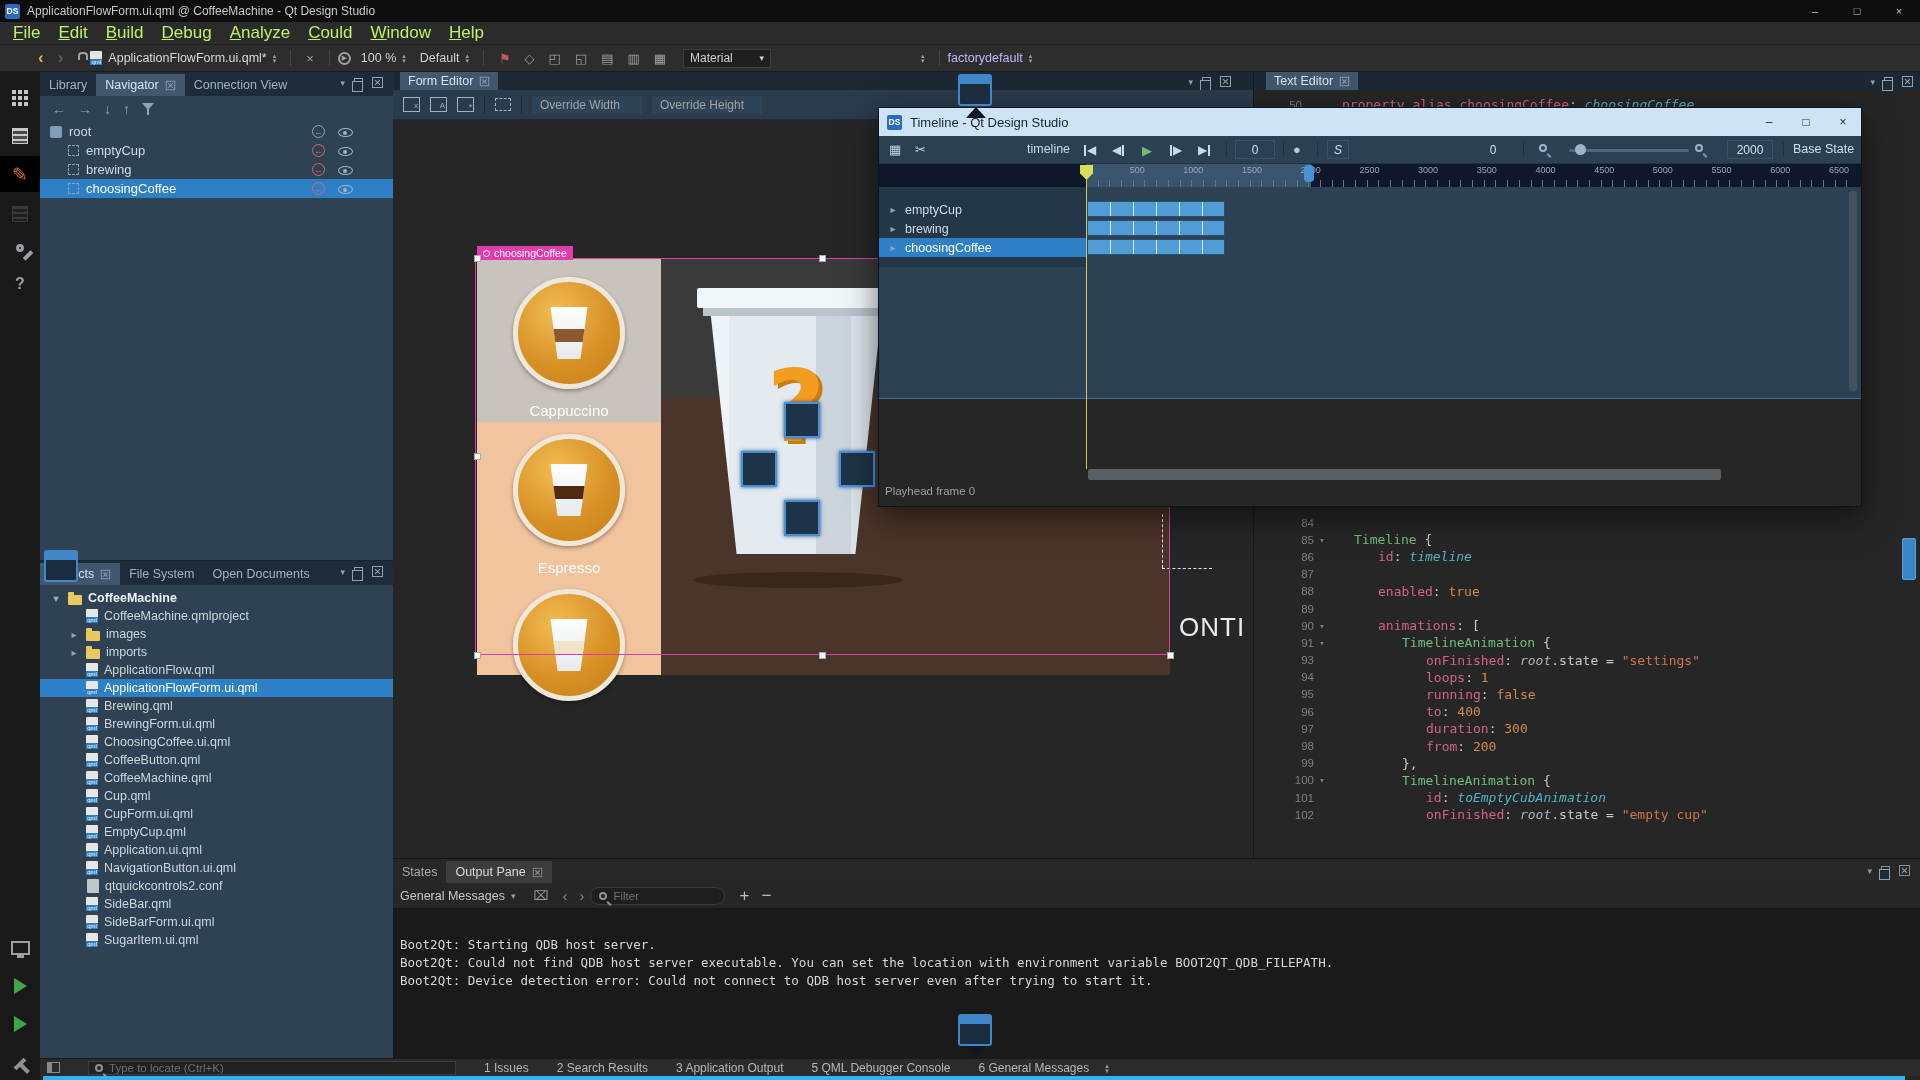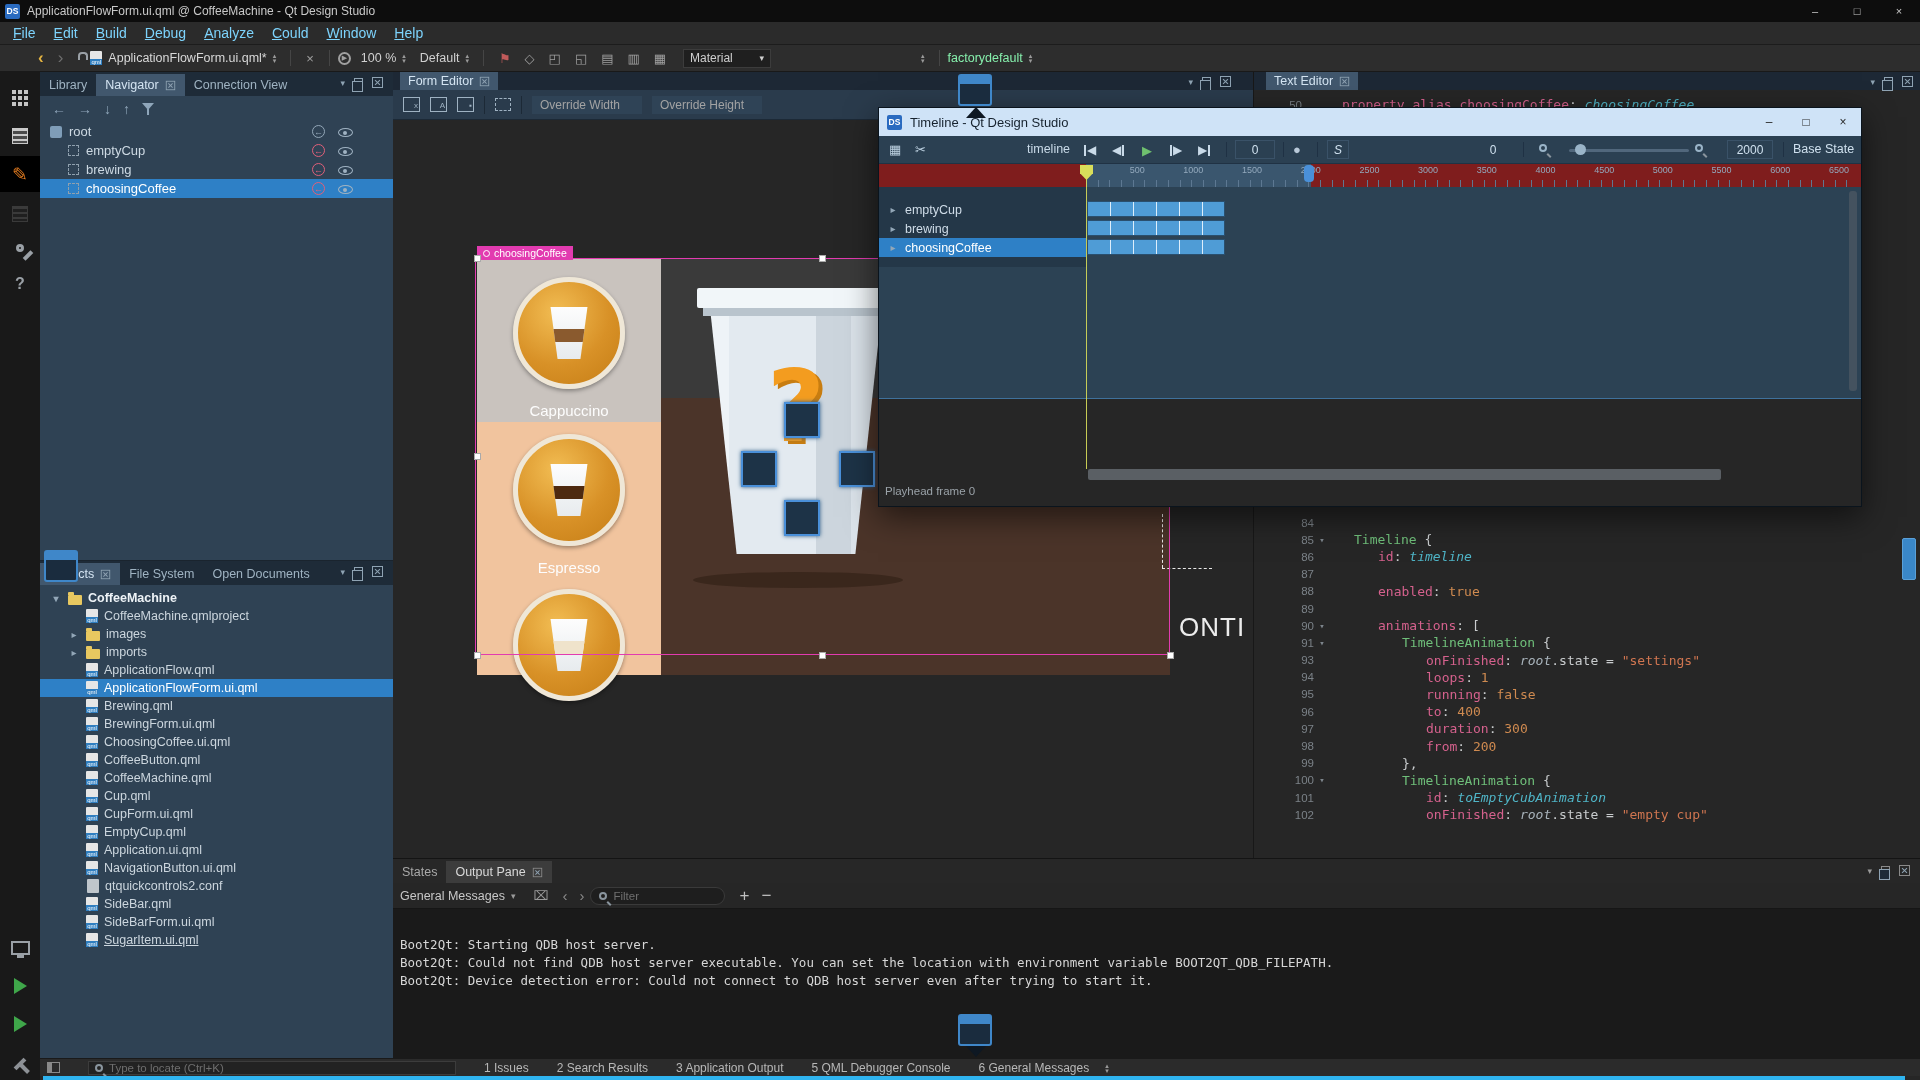--- a/index.html
+++ b/index.html
@@ -6,21 +6,21 @@
   html,body{width:1920px;height:1080px;background:#111;font-family:"Liberation Sans",sans-serif;overflow:hidden}
   .screen{position:relative;width:1920px;height:1080px;background:#262626;overflow:hidden}
   .abs{position:absolute}
   
   .titlebar{left:0;top:0;width:1920px;height:22px;background:#0d0d0d;color:#c9c9c9;font-size:12px;display:flex;align-items:center}
   .dslogo{width:15px;height:15px;background:#2a6bc0;color:#fff;font-size:8.5px;font-weight:bold;display:flex;align-items:center;justify-content:center;border-radius:2px;margin:0 7px 0 5px}
   .winbtns{position:absolute;right:0;top:0;height:22px;display:flex}
   .winbtn{width:42px;height:22px;display:flex;align-items:center;justify-content:center;color:#c9c9c9;font-size:11px}
   
   .menubar{left:0;top:22px;width:1920px;height:23px;background:#2b2b2b;display:flex;align-items:center;padding-left:4px;border-bottom:1px solid #1c1c1c}
-  .menu-item{color:#7dd3fc;font-size:14px;padding:0 9px;line-height:22px}
+  .menu-item{color:#bef264;font-size:17px;padding:0 9px;line-height:22px}
   .menu-item::first-letter{text-decoration:underline}
   
   .toolbar{left:0;top:45px;width:1920px;height:27px;background:#2d2d2d;border-bottom:1px solid #191919;display:flex;align-items:center;color:#b9b9b9;font-size:12.5px}
   .tsep{width:1px;height:16px;background:#454545;margin:0 8px}
   .stepper{display:inline-flex;flex-direction:column;line-height:5px;font-size:7px;color:#9a9a9a;margin:0 6px}
   .tbicon{color:#a0a0a0;font-size:13px;margin:0 7px}
   .selbox{height:19px;background:#1f1f1f;border:1px solid #3c3c3c;color:#cfcfcf;display:flex;align-items:center;padding:0 6px;font-size:12px}
   
   .leftstrip{left:0;top:72px;width:40px;height:1008px;background:#191919}
   .stripitem{position:absolute;left:0;width:40px;height:32px;display:flex;align-items:center;justify-content:center;color:#9aa0a6}
@@ -142,21 +142,21 @@
   .tlwinbtn{position:absolute;top:0;height:28px;width:36px;display:flex;align-items:center;justify-content:center;color:#2a2a2a;font-size:12px}
   .tl-toolbar{position:absolute;left:0;top:28px;width:982px;height:28px;background:#2b4052;border-bottom:1px solid #203244;color:#c9dae8;font-size:12.5px}
   .tl-ic{position:absolute;top:6px;color:#bcd0e0;font-size:13px}
   .pb{position:absolute;top:7px;display:flex;align-items:center;gap:1px;color:#c9dae8;font-size:12px}
   .pb .bar{width:2px;height:11px;background:#c9dae8}
   .pb.play{color:#6fc06f;font-size:13px}
   .tl-field{position:absolute;top:4px;height:19px;border:1px solid #3a5268;color:#cfe0ee;font-size:12px;display:flex;align-items:center;justify-content:center}
   .tl-sep{position:absolute;top:6px;width:1px;height:15px;background:#1f3144}
   .tl-slider{position:absolute;top:13px;height:3px;background:#51677c;border-radius:2px}
   .tl-knob{position:absolute;top:8px;width:11px;height:11px;border-radius:50%;background:#9ab4c8}
-  .ruler{position:absolute;left:0;top:56px;width:982px;height:23px;background:#7f1d1d}
+  .ruler{position:absolute;left:0;top:56px;width:982px;height:23px;background:#0f172a}
   .ruler-band{position:absolute;left:207px;top:0;width:225px;height:23px;background:#3a566e}
   .ruler-labels{position:absolute;left:207px;top:1px;width:764px;display:flex}
   .ruler-labels span{width:58.7px;text-align:right;color:#93a9bd;font-size:9px;flex:none}
   .ruler-ticks{position:absolute;left:207px;top:16px;width:764px;height:7px;background:repeating-linear-gradient(90deg,#5d7892 0 1px,transparent 1px 11.7px)}
   .playhead{position:absolute;left:201px;top:57px;width:13px;height:15px;background:#d9de5a;clip-path:polygon(0 0,100% 0,100% 55%,50% 100%,0 55%);z-index:5}
   .playline{position:absolute;left:207px;top:71px;width:1px;height:290px;background:#d9de5a;opacity:.9;z-index:4}
   .bluemark{position:absolute;left:425px;top:57px;width:10px;height:17px;background:#4a90d9;border-radius:4px;z-index:5}
   .tl-colbg{position:absolute;left:0;top:79px;width:207px;height:80px;background:#243748}
   .tl-colsep{position:absolute;left:207px;top:79px;width:1px;height:212px;background:#1d2e3e}
   .tl-row{position:absolute;left:0;width:207px;height:19px;display:flex;align-items:center;color:#cfdce8;font-size:12.5px;gap:6px;padding-left:8px}
@@ -242,21 +242,21 @@
       </span>
     <span class="selbox" style="width:88px;margin-left:10px;justify-content:space-between">
       <span>Material</span>
         <span style="font-size:9px">▾</span>
     </span>
     <span class="stepper" style="margin-left:150px">
         <span>▴</span>
         <span>▾</span>
       </span>
     <span class="tsep"></span>
-    <span style="color:#86efac">factorydefault</span>
+    <span style="color:#c4b5fd">factorydefault</span>
     <span class="stepper">
         <span>▴</span>
         <span>▾</span>
       </span>
   </div>
 
   <div class="abs leftstrip">
     <span class="stripitem" style="top:10px">
         <span class="waffle"></span>
       </span>
@@ -441,21 +441,21 @@
         <div class="projrow" style="padding-left: 28px;">
         <span class="parrow"></span>
         <span class="fic fi-qml"></span>
         <span>SideBar.qml</span>
       </div>
         <div class="projrow" style="padding-left: 28px;">
         <span class="parrow"></span>
         <span class="fic fi-qml"></span>
         <span>SideBarForm.ui.qml</span>
       </div>
-        <div class="projrow" style="padding-left: 28px; text-decoration: underline;">
+        <div class="projrow" style="padding-left: 28px;">
         <span class="parrow"></span>
         <span class="fic fi-qml"></span>
         <span>SugarItem.ui.qml</span>
       </div>
       </div>
   </div>
 
   <div class="abs fe-tabbar">
     <span class="fetab">
         <span>Form Editor</span>

